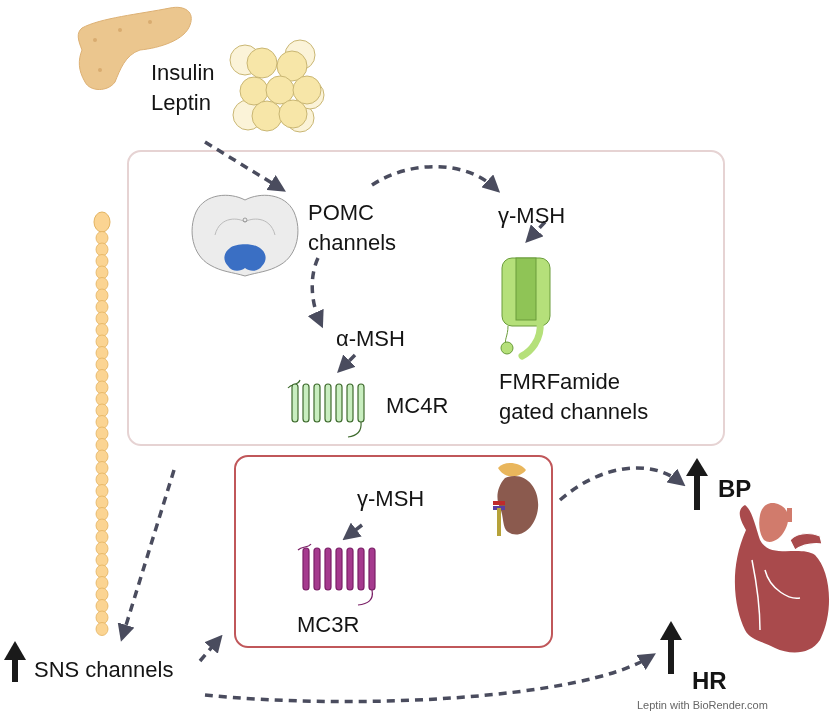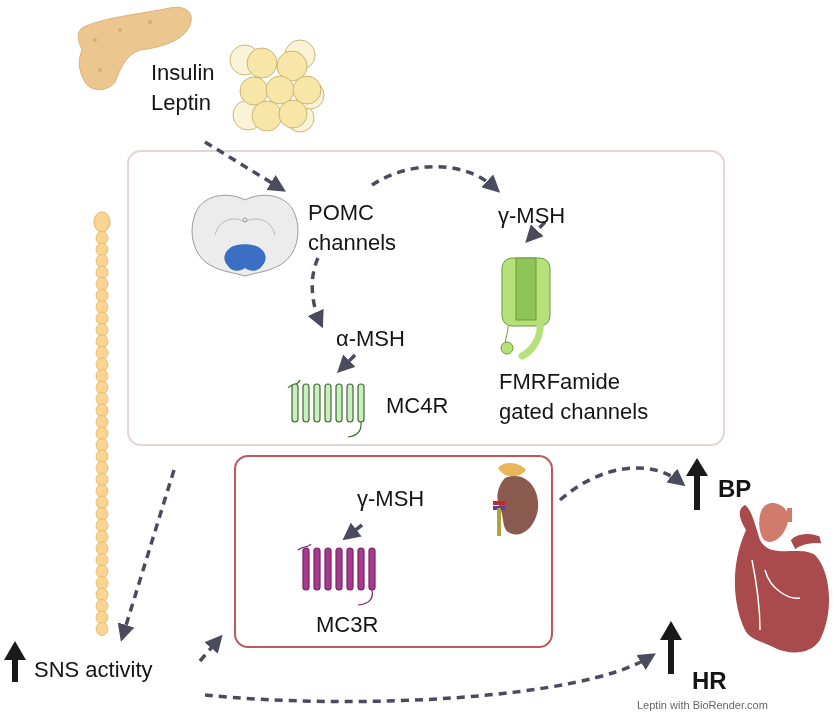--- a/index.html
+++ b/index.html
@@ -180,18 +180,18 @@
   <div class="lbl" style="left:151px;top:60px;">Insulin</div>
   <div class="lbl" style="left:151px;top:90px;">Leptin</div>
   <div class="lbl" style="left:308px;top:200px;">POMC</div>
   <div class="lbl" style="left:308px;top:230px;">channels</div>
   <div class="lbl" style="left:498px;top:203px;">γ-MSH</div>
   <div class="lbl" style="left:336px;top:326px;">α-MSH</div>
   <div class="lbl" style="left:386px;top:393px;">MC4R</div>
   <div class="lbl" style="left:499px;top:399px;">gated channels</div>
   <div class="lbl" style="left:499px;top:369px;">FMRFamide</div>
   <div class="lbl" style="left:357px;top:486px;">γ-MSH</div>
-  <div class="lbl" style="left:316px;top:612px;">MC3R</div>
-  <div class="lbl" style="left:34px;top:657px;">SNS activity</div>
+  <div class="lbl" style="left:297px;top:612px;">MC3R</div>
+  <div class="lbl" style="left:34px;top:657px;">SNS channels</div>
   <div class="lbl bold" style="left:718px;top:476px;">BP</div>
   <div class="lbl bold" style="left:692px;top:668px;">HR</div>
   <div class="credit">Leptin  with BioRender.com</div>
 </div>
 
 </body></html>

